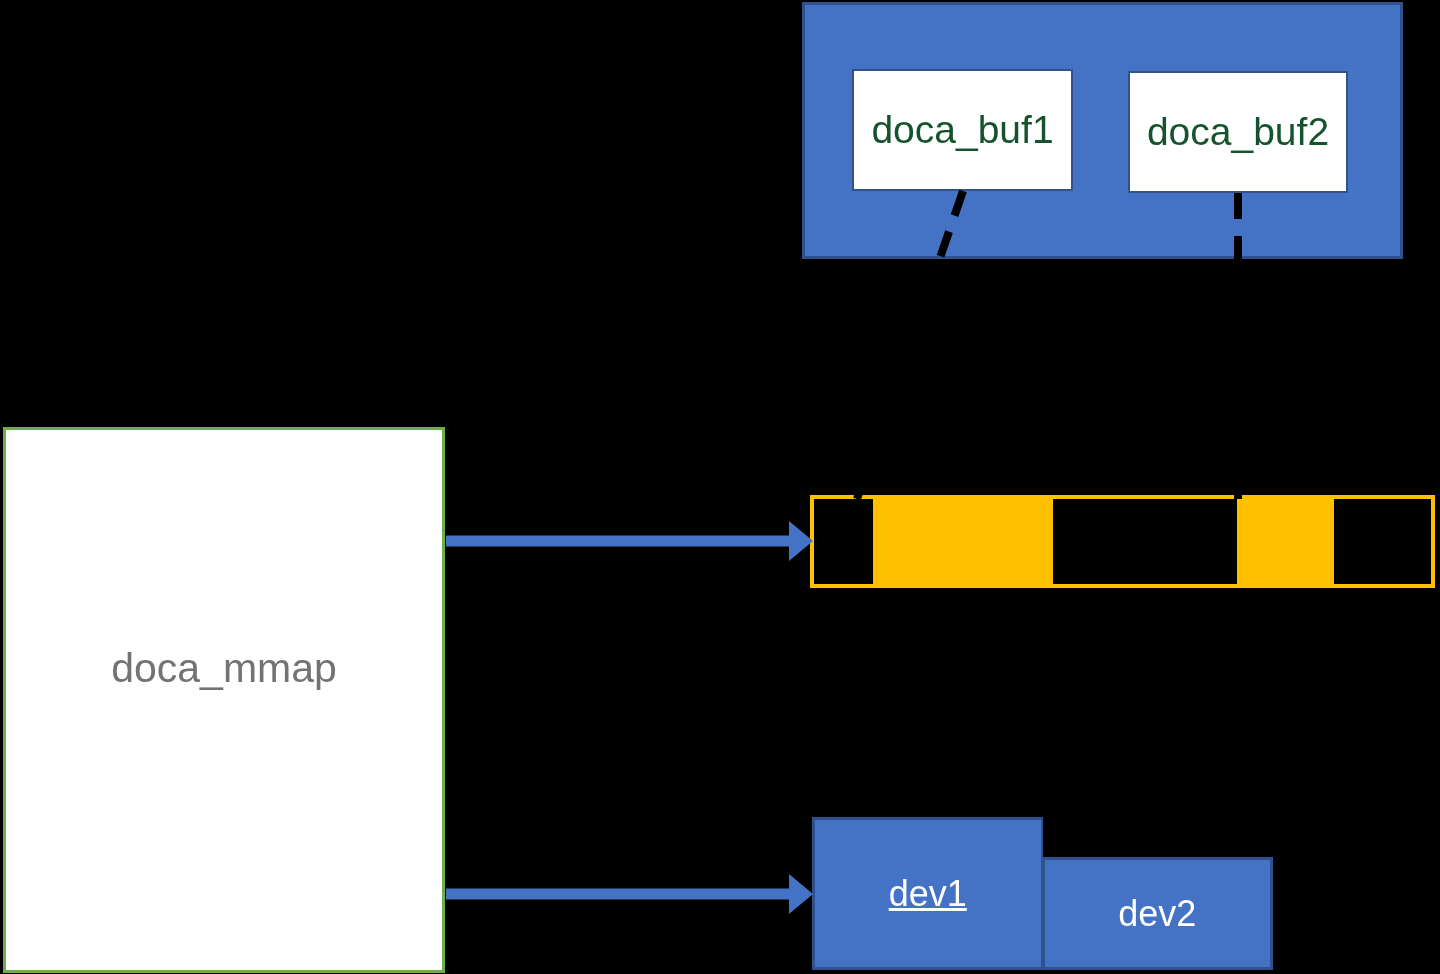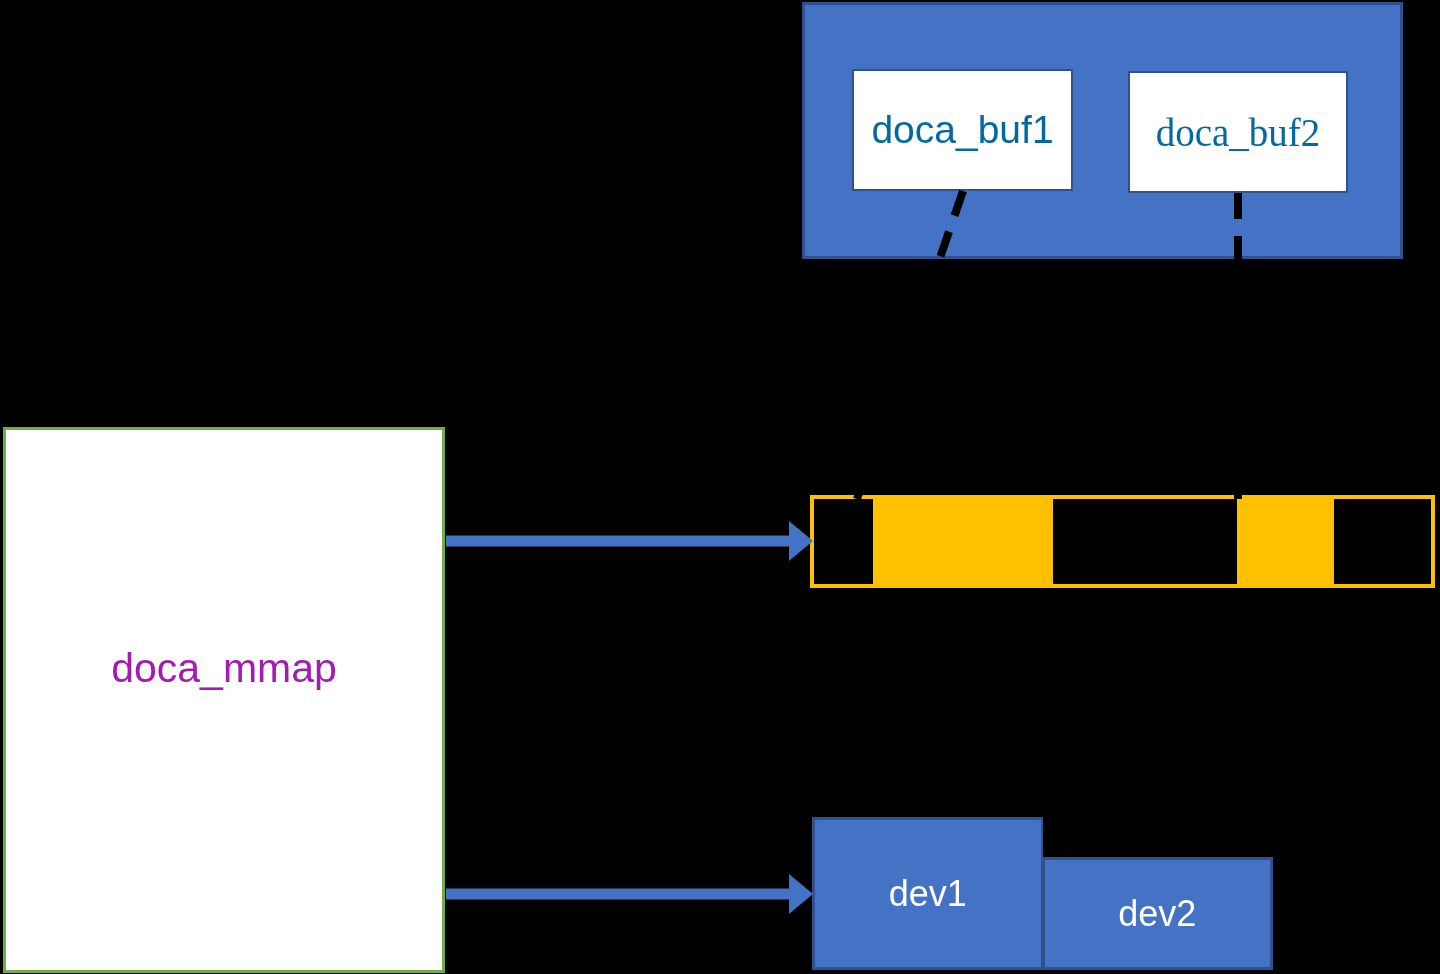--- a/index.html
+++ b/index.html
@@ -29,40 +29,40 @@
   }
   .buf-box {
     position: absolute;
     background: #ffffff;
     border: 2px solid var(--blue-border, #2F528F);
     box-sizing: border-box;
     display: flex;
     align-items: center;
     justify-content: center;
     font-size: 39px;
-    color: #0369a1;
+    color: #14532d;
   }
   .buf-box.buf1 { left: 852px; top: 69px;  width: 221px; height: 122px; }
-  .buf-box.buf2 { left: 1128px; top: 71px; width: 220px; height: 122px; font-family: Liberation Serif, serif; }
+  .buf-box.buf2 { left: 1128px; top: 71px; width: 220px; height: 122px; }
 
   
   .mmap-box {
     position: absolute;
     left: 3px;
     top: 427px;
     width: 442px;
     height: 546px;
     background: #ffffff;
     border: 3px solid var(--green-border, #70AD47);
     box-sizing: border-box;
     display: flex;
     align-items: center;
     justify-content: center;
     font-size: 41px;
-    color: #a21caf;
+    color: #737373;
   }
   .mmap-box span { position: relative; top: -32px; }
 
   
   .memory-bar {
     position: absolute;
     left: 810px;
     top: 495px;
     width: 625px;
     height: 93px;
@@ -92,21 +92,21 @@
     background: var(--blue-fill, #4472C4);
     border: 3px solid var(--blue-border, #2F528F);
     box-sizing: border-box;
     display: flex;
     align-items: center;
     justify-content: center;
     font-size: 36px;
     color: #ffffff;
   }
   .dev-cell.dev2 { border-left-width: 2px; margin-top: 40px; }
-  .dev-cell.dev1 { border-right-width: 2px; }
+  .dev-cell.dev1 { border-right-width: 2px; text-decoration: underline; }
 
   
   .overlay {
     position: absolute;
     left: 0;
     top: 0;
     width: 1440px;
     height: 974px;
     pointer-events: none;
   }

